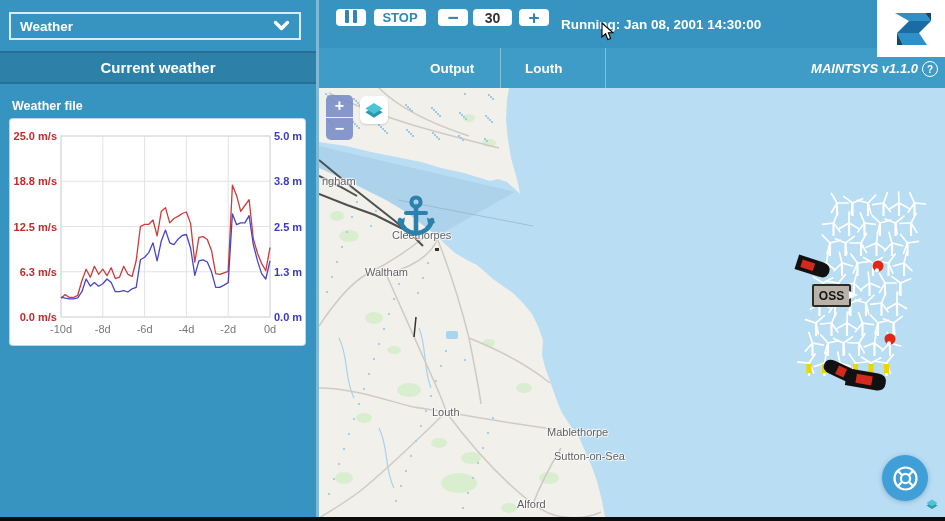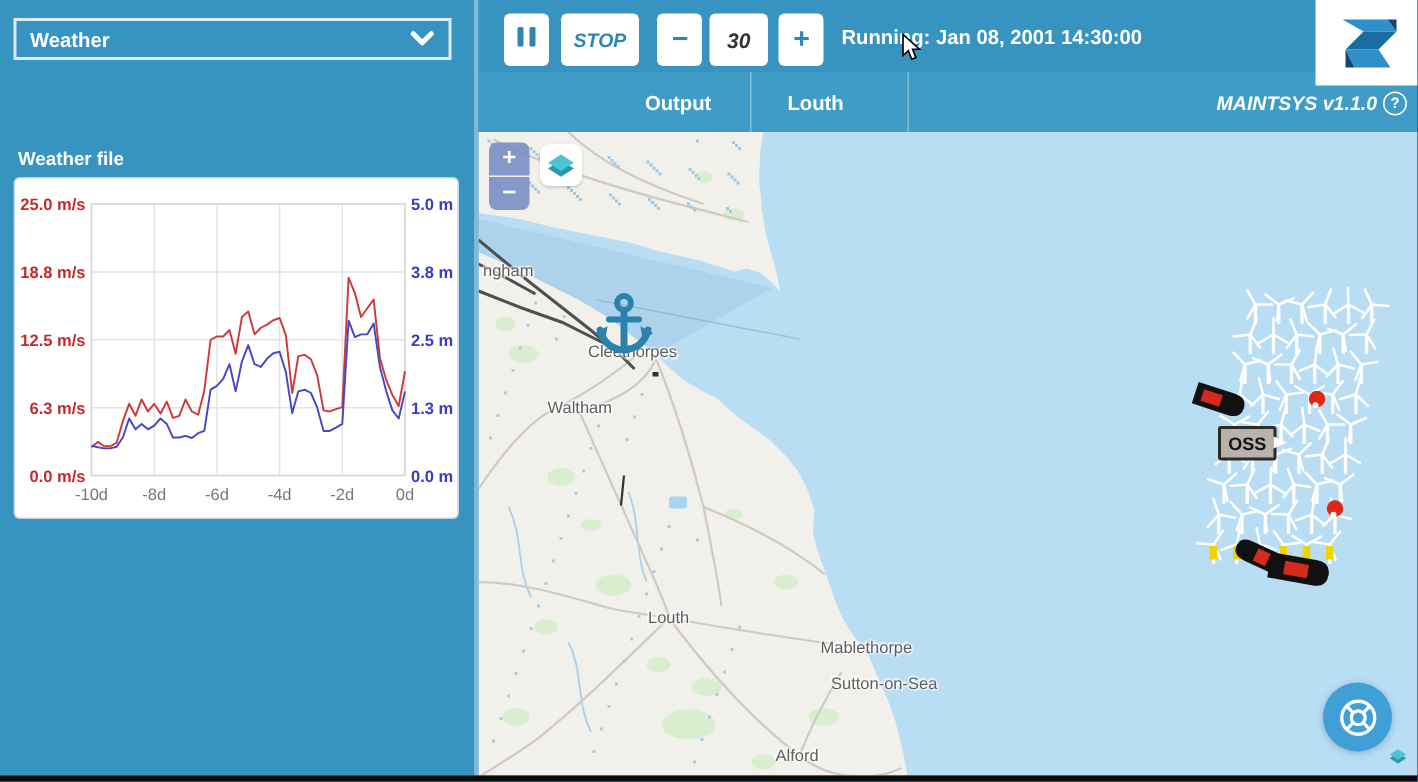--- a/index.html
+++ b/index.html
@@ -15,22 +15,22 @@
   .band{position:absolute;left:0;top:51px;width:316px;height:33px;background:#2d80a8;
         border-top:2px solid #276f95;border-bottom:2px solid #276f95;box-sizing:border-box;
         display:flex;align-items:center;justify-content:center;color:#fff;font-weight:bold;font-size:15px;}
   .wf-label{position:absolute;left:12px;top:99px;color:#fff;font-weight:bold;font-size:12.5px;}
   .chart-panel{position:absolute;left:10px;top:119px;width:295px;height:226px;background:#ffffff;
                border-radius:3px;box-shadow:0 0 0 1px #bfd4df;}
   svg text{font-family:"Liberation Sans",sans-serif;}
 
   
   .topbar{position:absolute;left:319px;top:0;width:626px;height:48px;background:#3793bf;}
-  .btn{position:absolute;top:9px;height:35px;background:#fff;border-radius:4px;color:#2e86b5;font-weight:bold;
-       display:flex;align-items:center;justify-content:center;box-sizing:border-box;cursor:pointer;font-style:italic;}
+  .btn{position:absolute;top:9px;height:17px;background:#fff;border-radius:4px;color:#2e86b5;font-weight:bold;
+       display:flex;align-items:center;justify-content:center;box-sizing:border-box;cursor:pointer;}
   .pausebar{display:inline-block;width:4px;height:13px;background:#2e86b5;margin:0 2px;border-radius:1px;}
   .status{position:absolute;left:242px;top:0;height:48px;display:flex;align-items:center;
           color:#fff;font-weight:bold;font-size:13.5px;}
   .logo-box{position:absolute;right:0;top:0;width:68px;height:57px;background:#fff;z-index:6;
             display:flex;align-items:center;justify-content:center;}
 
   
   .tabbar{position:absolute;left:319px;top:48px;width:626px;height:40px;background:#3f9cc6;}
   .tab{position:absolute;top:0;height:40px;display:flex;align-items:center;padding-left:16px;
        box-sizing:border-box;color:#fff;font-weight:bold;font-size:13.5px;cursor:pointer;
@@ -68,20 +68,23 @@
 <body>
 
 <div class="app">
 
   <div class="sidebar">
     <div class="select">
       <span>Weather</span>
       <svg width="17" height="12" viewBox="0 0 17 12">
         <path d="M2.5,2.5 L8.5,8.5 L14.5,2.5" fill="none" stroke="#fff" stroke-width="3.4" stroke-linecap="round" stroke-linejoin="round"></path>
       </svg>
+    </div>
+    <div class="band">
+      <span>Current weather</span>
     </div>
     <div class="wf-label">Weather file</div>
     <div class="chart-panel">
       <svg id="chart-svg" class="chart" width="295" height="226" viewBox="0 0 295 226">
           <line x1="51" y1="17" x2="260" y2="17" stroke="#e3e3e3" stroke-width="1"></line>
           <line x1="51" y1="62.25" x2="260" y2="62.25" stroke="#e3e3e3" stroke-width="1"></line>
           <line x1="51" y1="107.5" x2="260" y2="107.5" stroke="#e3e3e3" stroke-width="1"></line>
           <line x1="51" y1="152.75" x2="260" y2="152.75" stroke="#e3e3e3" stroke-width="1"></line>
           <line x1="51" y1="198" x2="260" y2="198" stroke="#e3e3e3" stroke-width="1"></line>
           <line x1="51" y1="17" x2="51" y2="198" stroke="#e3e3e3" stroke-width="1"></line>

